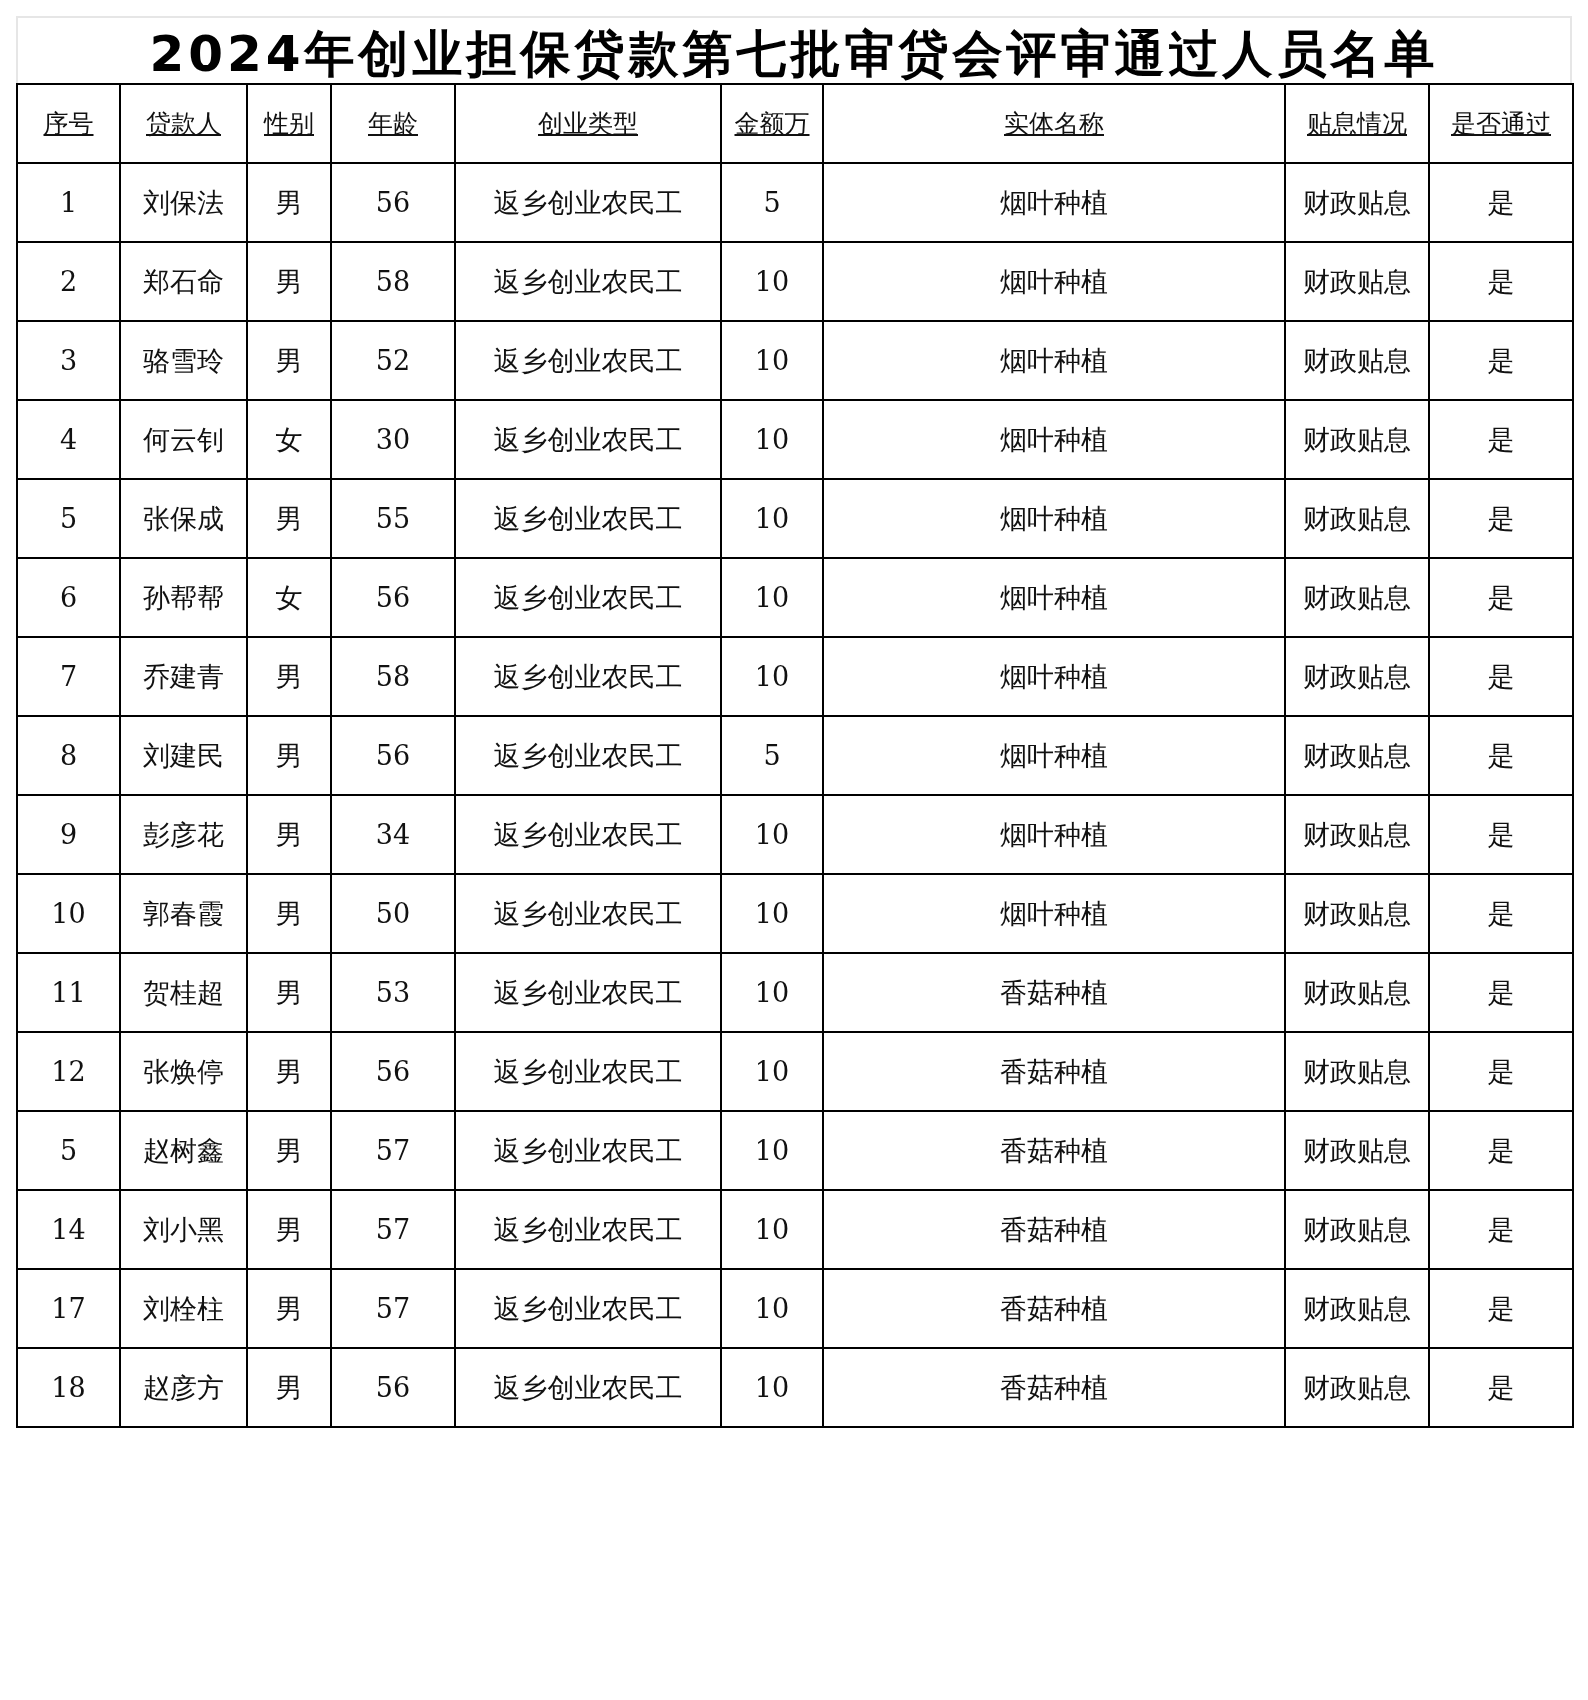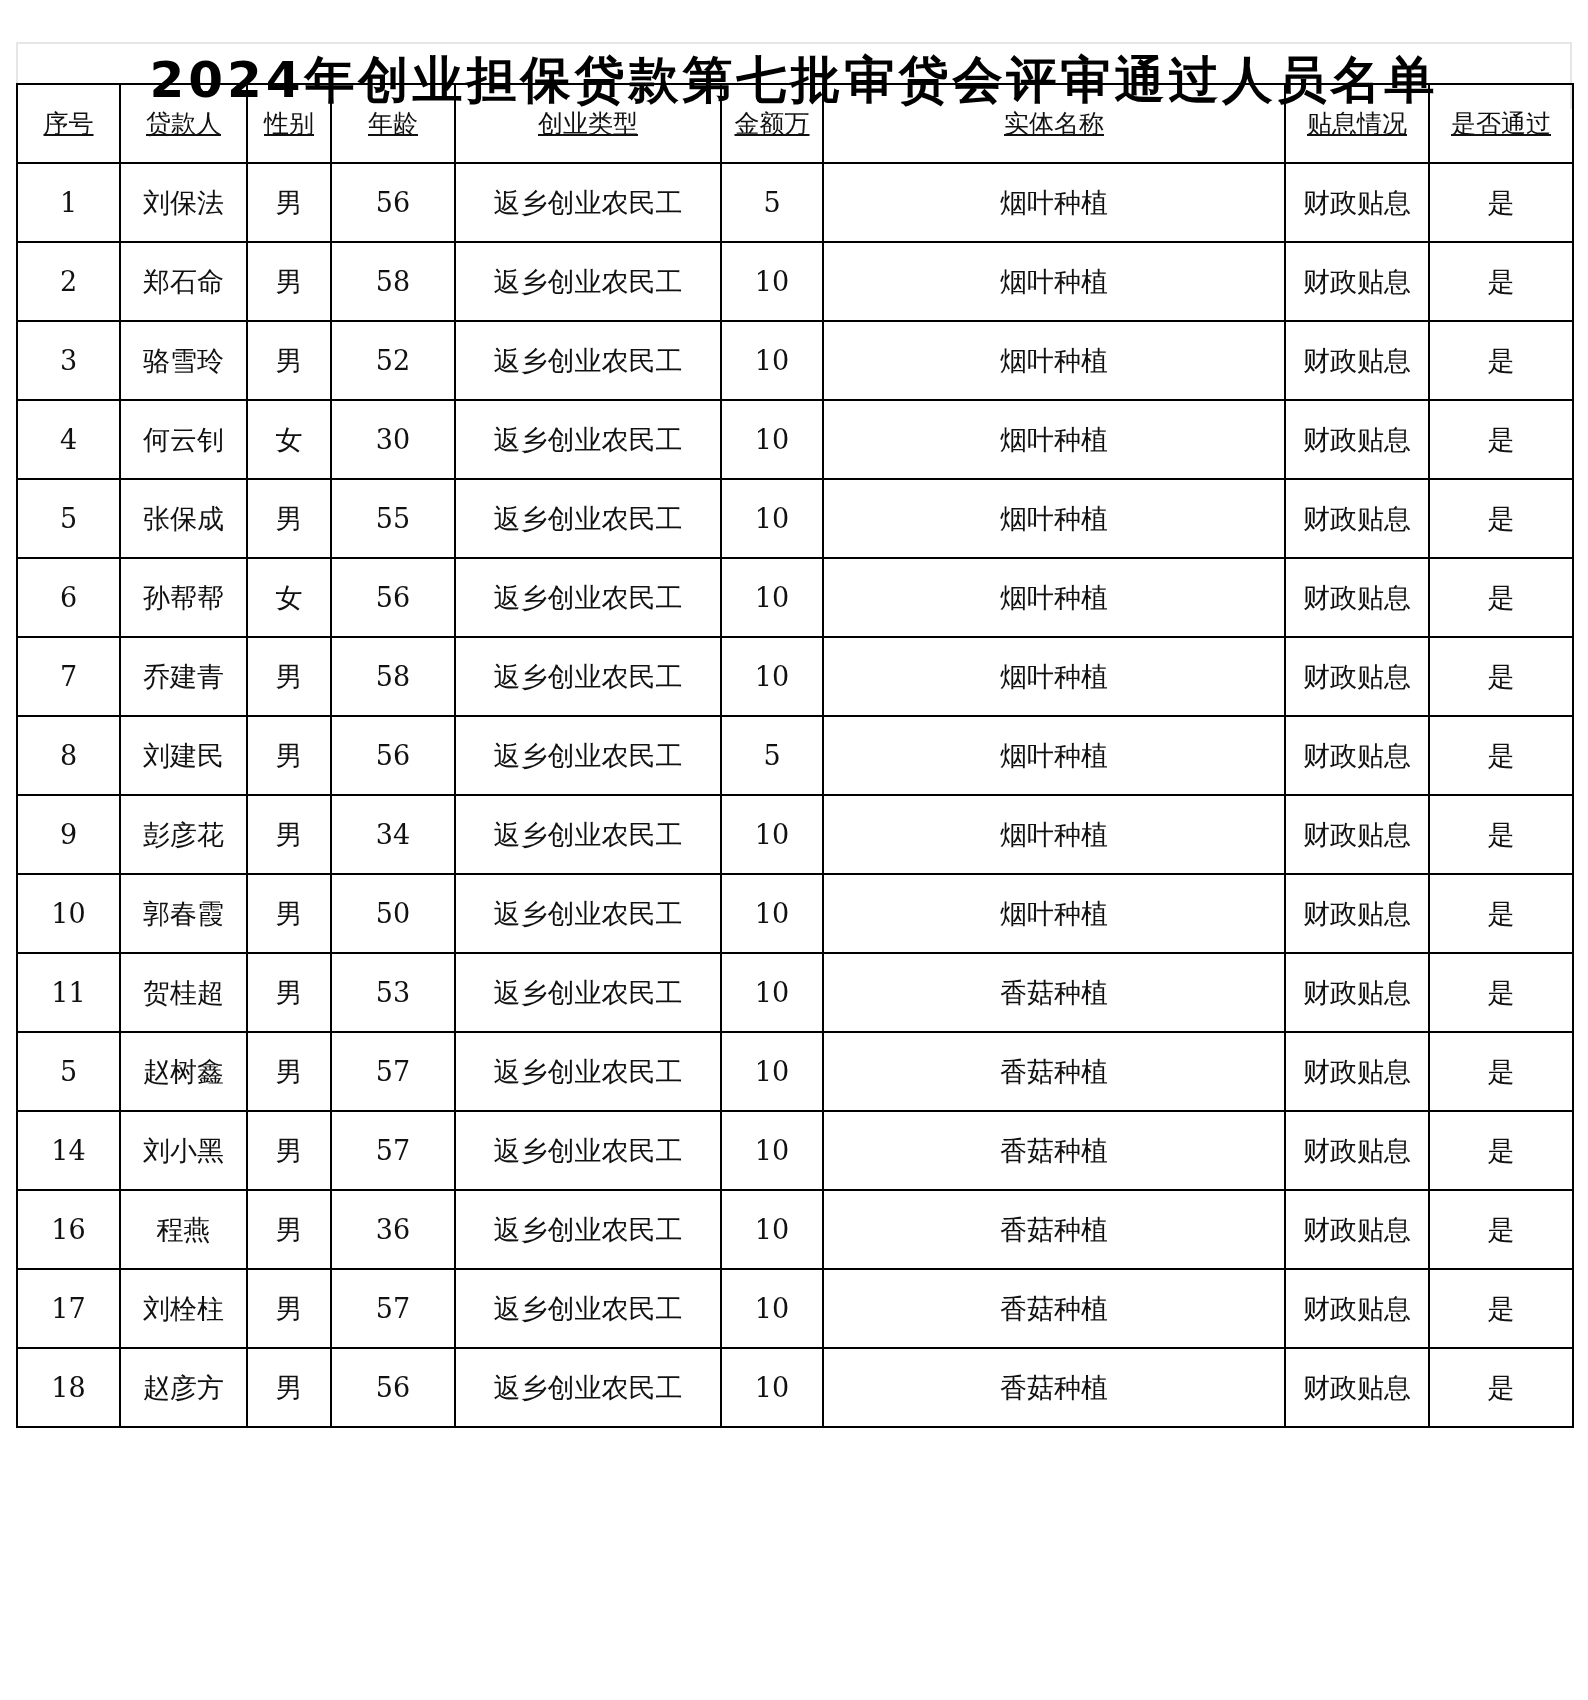--- a/index.html
+++ b/index.html
@@ -1,21 +1,21 @@
 <!DOCTYPE html>
 <html><head>
 <meta charset="utf-8">
 <style>
   html, body { margin: 0; padding: 0; background: #ffffff; }
   body { width: 1588px; height: 1700px; position: relative; overflow: hidden; }
   .title-box {
     position: absolute; left: 16px; top: 16px; width: 1556px; height: 67px;
     border-top: 2px solid #e6e6e6; border-left: 2px solid #e6e6e6; border-right: 2px solid #e6e6e6;
     box-sizing: border-box;
-    display: flex; align-items: center; justify-content: center; margin-top: 26px;
+    display: flex; align-items: center; justify-content: center;
   }
   .title {
     font-family: "DejaVu Sans", sans-serif; font-weight: bold; font-size: 50px;
     color: #000; letter-spacing: 4px; line-height: 1; margin-top: 6px;
   }
   table.grid {
     position: absolute; left: 16px; top: 83px;
     border-collapse: collapse; table-layout: fixed;
     width: 1557px;
   }
@@ -176,46 +176,46 @@
         <td>贺桂超</td>
         <td>男</td>
         <td>53</td>
         <td>返乡创业农民工</td>
         <td>10</td>
         <td class="entity">香菇种植</td>
         <td>财政贴息</td>
         <td>是</td>
       </tr>
       <tr>
+        <td>12</td>
+        <td>张焕停</td>
+        <td>男</td>
+        <td>56</td>
+        <td>返乡创业农民工</td>
+        <td>10</td>
+        <td class="entity">香菇种植</td>
+        <td>财政贴息</td>
+        <td>是</td>
+      </tr>
+      <tr>
         <td>5</td>
         <td>赵树鑫</td>
         <td>男</td>
         <td>57</td>
         <td>返乡创业农民工</td>
         <td>10</td>
         <td class="entity">香菇种植</td>
         <td>财政贴息</td>
         <td>是</td>
       </tr>
       <tr>
         <td>14</td>
         <td>刘小黑</td>
         <td>男</td>
         <td>57</td>
-        <td>返乡创业农民工</td>
-        <td>10</td>
-        <td class="entity">香菇种植</td>
-        <td>财政贴息</td>
-        <td>是</td>
-      </tr>
-      <tr>
-        <td>16</td>
-        <td>程燕</td>
-        <td>男</td>
-        <td>36</td>
         <td>返乡创业农民工</td>
         <td>10</td>
         <td class="entity">香菇种植</td>
         <td>财政贴息</td>
         <td>是</td>
       </tr>
       <tr>
         <td>17</td>
         <td>刘栓柱</td>
         <td>男</td>

